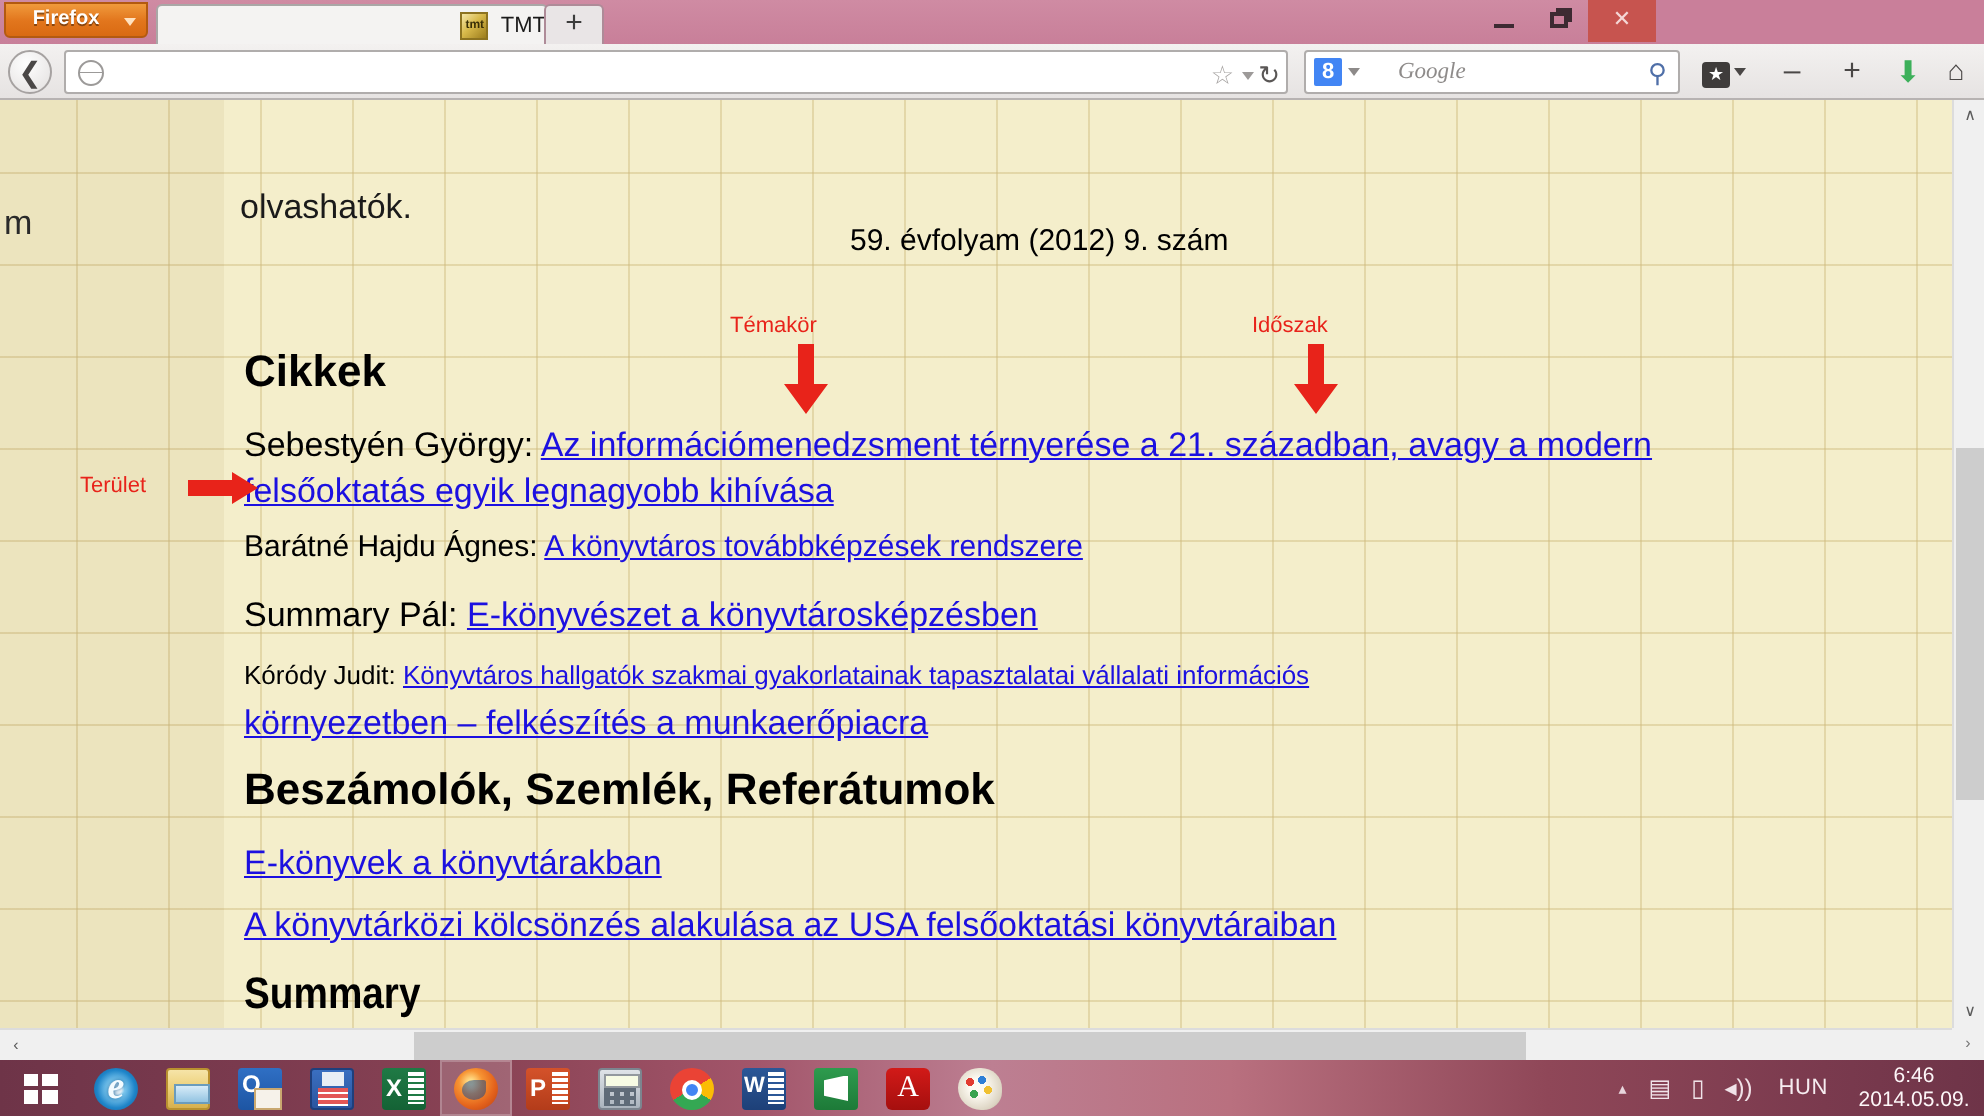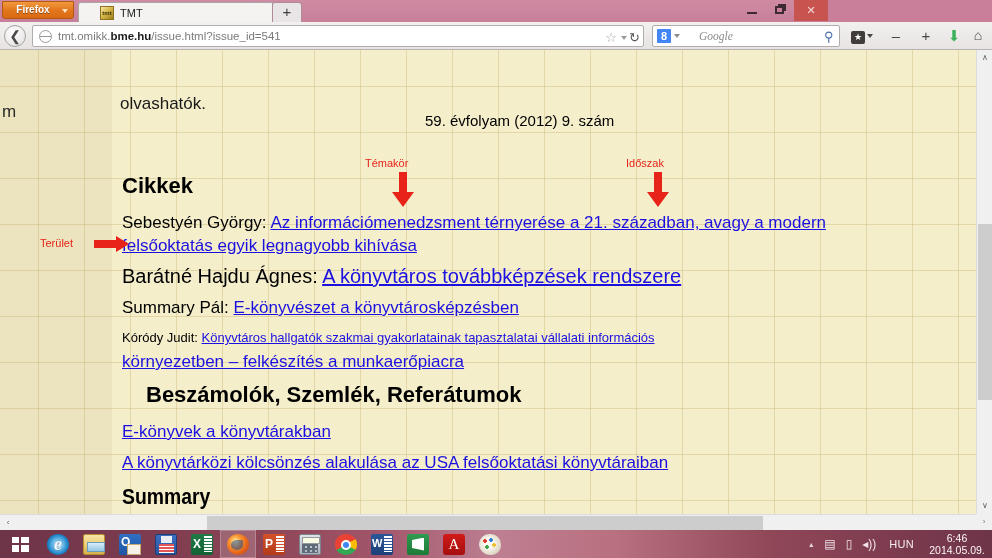--- a/index.html
+++ b/index.html
@@ -45,20 +45,21 @@
   }
   #tab-tmt {
     position: absolute; left: 78px; top: 2px;
     width: 196px; height: 20px;
     background: #f4f3f2;
     border: 1px solid #a9a7a6;
     border-bottom: none;
     border-radius: 3px 3px 0 0;
     display: flex; align-items: center;
     padding-left: 21px;
+    justify-content: flex-end;
   }
   .favicon {
     width: 14px; height: 14px;
     background: linear-gradient(135deg, #f5e6a8 0%, #d8b94a 45%, #9b7c1c 100%);
     border: 1px solid #8d7320;
     font-size: 6px; color: #3a2f06;
     line-height: 12px; text-align: center;
     font-family: "Liberation Sans", sans-serif;
     font-weight: bold;
     overflow: hidden;
@@ -273,26 +274,26 @@
   #clipped-left { left: 2px; top: 52px; font-size: 17px; color: #2a2a2a; }
   #clipped-top  { left: 120px; top: 44px; font-size: 17px; color: #1a1a1a; }
   #issue-title  { left: 425px; top: 62px; font-size: 15px; }
 
   #link-editorial { left: 122px; top: 92px; font-size: 17px; }
 
   #head-cikkek { left: 122px; top: 123px; font-size: 22px; }
 
   #article1-line1 { left: 122px; top: 163px; font-size: 17px; }
   #article1-line2 { left: 122px; top: 186px; font-size: 17px; }
-  #article2 { left: 122px; top: 215px; font-size: 20px; }
+  #article2 { left: 122px; top: 215px; font-size: 15px; }
   #article3 { left: 122px; top: 248px; font-size: 17px; }
   #article4-line1 { left: 122px; top: 280px; font-size: 13px; }
   #article4-line2 { left: 122px; top: 302px; font-size: 17px; }
 
-  #head-reports { left: 122px; top: 332px; font-size: 22px; margin-left: 24px; }
+  #head-reports { left: 122px; top: 332px; font-size: 22px; }
   #report1 { left: 122px; top: 372px; font-size: 17px; }
   #report2 { left: 122px; top: 403px; font-size: 17px; }
 
   #head-summary { left: 122px; top: 434px; font-size: 22px;
                   font-family: "Liberation Sans Narrow", "Liberation Sans", sans-serif;
                   transform: scaleX(.88); transform-origin: left center; }
   #summary-line1 { left: 122px; top: 474px; font-size: 16.5px;
                    transform: scaleX(.93); transform-origin: left center; }
 
   
@@ -610,21 +611,20 @@
       </div>
       <div id="win-close">✕</div>
     </div>
   </div>
 
   <div id="navbar">
     <div id="back-button">❮</div>
 
     <div id="urlbar">
       <span id="site-identity-icon"></span>
-      <span id="url-text"><span>tmt.omikk.</span><b>bme.hu</b><span>/issue.html?issue_id=541</span></span>
       <span id="bookmark-star">☆</span>
       <span id="urlbar-dropmarker"></span>
       <span id="reload-button">↻</span>
     </div>
 
     <div id="searchbar">
       <span id="search-engine-icon">8</span>
       <span id="search-engine-dropmarker"></span>
       <span id="search-placeholder">Google</span>
       <span id="search-go-icon">⚲</span>

